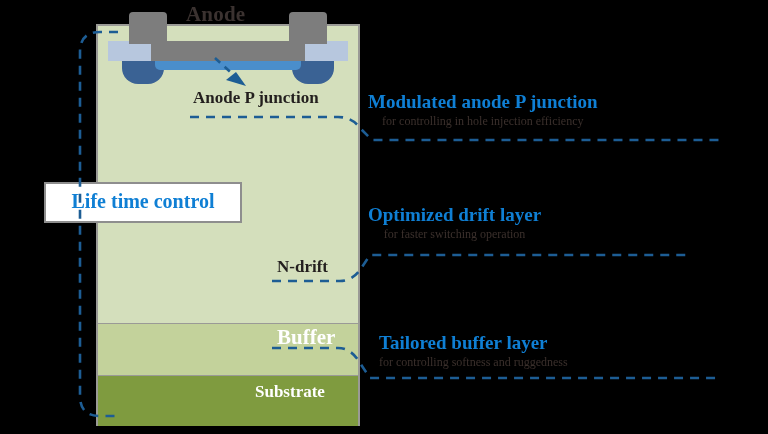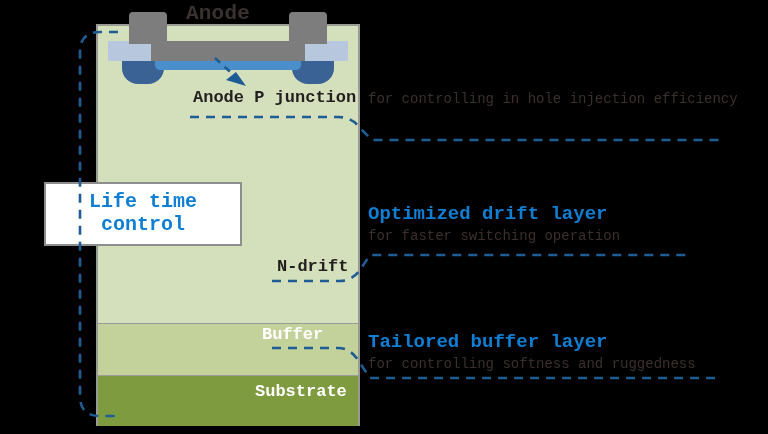--- a/index.html
+++ b/index.html
@@ -1,21 +1,21 @@
 <!DOCTYPE html>
 <html><head>
 <meta charset="utf-8">
 <style>
   html,body{margin:0;padding:0;background:#000;}
   #stage{
     position:relative;
     width:768px;height:434px;
     background:#000000;
     overflow:hidden;
-    font-family:Liberation Mono, monospace;
+    font-family:Liberation Serif, serif;
   }
 
   
   #device{
     position:absolute;
     left:96px; top:24px;
     width:264px; height:402px;
   }
   .layer{position:absolute;left:0;width:264px;box-sizing:border-box;}
   #drift{
@@ -97,22 +97,22 @@
     position:absolute;left:193px;top:88px;
     font-size:17px;font-weight:bold;color:#231f1e;
     white-space:nowrap;
   }
   #label-ndrift{
     position:absolute;left:277px;top:257px;
     font-size:17px;font-weight:bold;color:#231f1e;
     white-space:nowrap;
   }
   #label-buffer{
-    position:absolute;left:262px;top:325px;
-    font-size:17px;font-weight:bold;color:#ffffff;
+    position:absolute;left:277px;top:325px;
+    font-size:21px;font-weight:bold;color:#ffffff;
     white-space:nowrap;
   }
   #label-substrate{
     position:absolute;left:255px;top:382px;
     font-size:17px;font-weight:bold;color:#ffffff;
     white-space:nowrap;
   }
 
   
   #callout{
@@ -137,26 +137,26 @@
 
   
   .annot{position:absolute;left:368px;}
   .annot .head{
     display:block;
     font-size:19px;font-weight:bold;color:#0f7fd4;
     white-space:nowrap;line-height:1.25;
   }
   .annot .sub{
     display:block;
-    font-size:14px;color:#3b302c;
-    white-space:nowrap;line-height:1.3;
+    font-size:12px;color:#3b302c;
+    white-space:nowrap;line-height:1.3;text-align:center;
   }
   #annot1{top:90px;}
   #annot2{top:203px;}
-  #annot3{top:331px;}
+  #annot3{top:331px;margin-left:11px;}
 
   svg.overlay{position:absolute;left:0;top:0;width:768px;height:434px;pointer-events:none;}
 </style>
 </head>
 <body>
 
 <div id="stage">
 
   <div id="device">
     <div class="layer" id="drift"></div>
@@ -177,20 +177,21 @@
   <div id="label-ajunction">Anode P junction</div>
   <div id="label-ndrift">N-drift</div>
   <div id="label-buffer">Buffer</div>
   <div id="label-substrate">Substrate</div>
 
   <div id="callout">
     <span class="t1">Life time control</span>
   </div>
 
   <div class="annot" id="annot1">
+    <span class="head">Modulated anode P junction</span>
     <span class="sub">for controlling in hole injection efficiency</span>
   </div>
   <div class="annot" id="annot2">
     <span class="head">Optimized drift layer</span>
     <span class="sub">for faster switching operation</span>
   </div>
   <div class="annot" id="annot3">
     <span class="head">Tailored buffer layer</span>
     <span class="sub">for controlling softness and ruggedness</span>
   </div>

